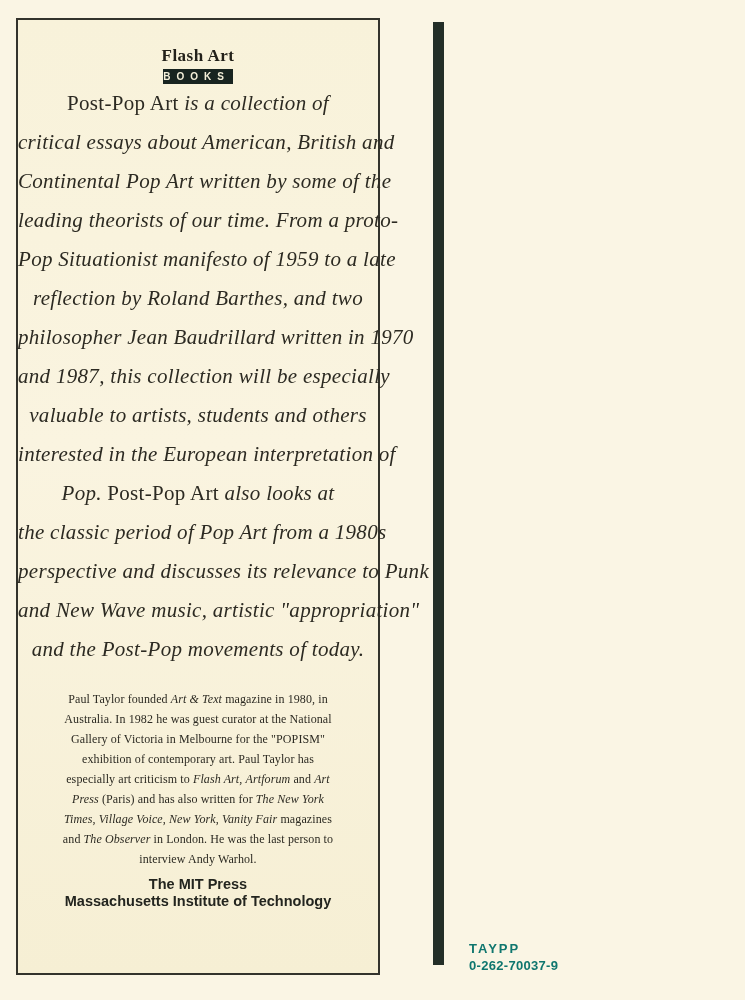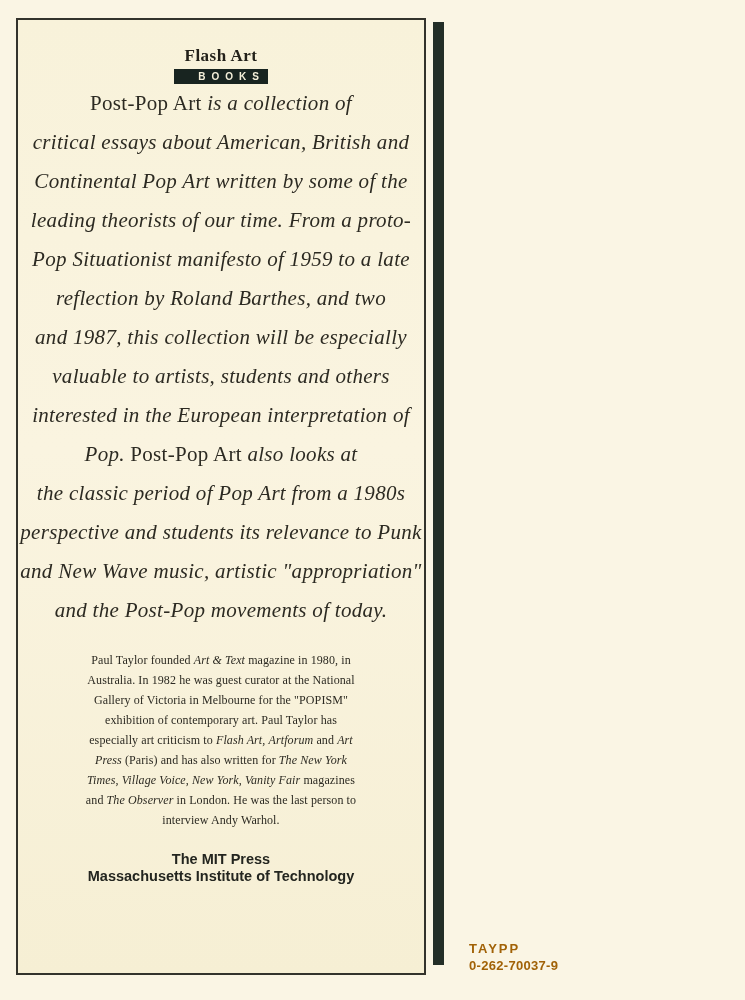--- a/index.html
+++ b/index.html
@@ -16,21 +16,21 @@
   body{
     background:var(--page-bg);
     font-family:"Liberation Serif", serif;
     color:var(--ink);
     overflow:hidden;
     position:relative;
   }
   .cover{position:absolute;inset:0;}
   .frame{
     position:absolute;
-    left:16px;top:18px;width:410px;height:957px;
+    left:16px;top:18px;width:364px;height:957px;
     border:2px solid var(--frame-border);
     background:linear-gradient(180deg,#f8f2da 0%,#faf4e0 45%,#f6efd4 100%);
     text-align:center;
   }
   .logo-block{padding-top:26px;}
   .logo-name{
     font-family:"Liberation Serif", serif;
     font-weight:bold;
     font-size:17px;
     letter-spacing:0.5px;
@@ -38,59 +38,59 @@
   }
   .logo-badge{
     display:inline-block;
     margin-top:2px;
     background:var(--badge-bg);
     color:var(--badge-text);
     font-family:"Liberation Sans", sans-serif;
     font-weight:bold;
     font-size:10px;
     letter-spacing:6px;
-    padding:2px 3px 2px 24px;
+    padding:2px 3px 2px 0;
   }
   .blurb{}
   .blurb-line{
     height:39px;
     line-height:39px;
     font-size:21px;
     font-style:italic;
     white-space:nowrap;
     letter-spacing:0.3px;
   }
   .bio{margin-top:20px;}
   .bio-line{
     height:20px;
     line-height:20px;
     font-size:12px;
     white-space:nowrap;
     letter-spacing:0.1px;
   }
-  .publisher{margin-top:21px;font-family:"Liberation Sans", sans-serif;}
+  .publisher{margin-top:7px;font-family:"Liberation Sans", sans-serif;}
   .pub-line{
     font-weight:bold;
     font-size:14.5px;
     line-height:16.5px;
     color:#23251f;
   }
   .roman{font-style:normal;}
   .italic{font-style:italic;}
   .spine-bar{
     position:absolute;
     left:433px;top:22px;width:11px;height:943px;
     background:var(--bar);
   }
   .codes{
     position:absolute;
     left:469px;top:940px;
     font-family:"Liberation Sans", sans-serif;
     font-weight:bold;
-    color:#a16207;
+    color:#0f766e;
   }
   .order-code{font-size:13px;line-height:17px;letter-spacing:2px;}
   .isbn{font-size:13px;line-height:17px;letter-spacing:0.3px;}
 </style>
 </head>
 <body>
 
 <div class="cover">
 
   <div class="frame">
@@ -100,26 +100,27 @@
       <div class="logo-badge">BOOKS</div>
     </div>
 
     <div class="blurb">
         <div class="blurb-line"><span class="roman">Post-Pop Art </span><span class="italic">is a collection of</span></div>
         <div class="blurb-line"><span class="italic">critical essays about American, British and</span></div>
         <div class="blurb-line"><span class="italic">Continental Pop Art written by some of the</span></div>
         <div class="blurb-line"><span class="italic">leading theorists of our time. From a proto-</span></div>
         <div class="blurb-line"><span class="italic">Pop Situationist manifesto of 1959 to a late</span></div>
         <div class="blurb-line"><span class="italic">reflection by Roland Barthes, and two</span></div>
+        <div class="blurb-line"><span class="italic">philosopher Jean Baudrillard written in 1970</span></div>
         <div class="blurb-line"><span class="italic">and 1987, this collection will be especially</span></div>
         <div class="blurb-line"><span class="italic">valuable to artists, students and others</span></div>
         <div class="blurb-line"><span class="italic">interested in the European interpretation of</span></div>
         <div class="blurb-line"><span class="italic">Pop. </span><span class="roman">Post-Pop Art </span><span class="italic">also looks at</span></div>
         <div class="blurb-line"><span class="italic">the classic period of Pop Art from a 1980s</span></div>
-        <div class="blurb-line"><span class="italic">perspective and students its relevance to Punk</span></div>
+        <div class="blurb-line"><span class="italic">perspective and discusses its relevance to Punk</span></div>
         <div class="blurb-line"><span class="italic">and New Wave music, artistic "appropriation"</span></div>
         <div class="blurb-line"><span class="italic">and the Post-Pop movements of today.</span></div>
       </div>
 
     <div class="bio">
         <div class="bio-line"><span class="roman">Paul Taylor founded </span><span class="italic">Art &amp; Text</span><span class="roman"> magazine in 1980, in</span></div>
         <div class="bio-line"><span class="roman">Australia. In 1982 he was guest curator at the National</span></div>
         <div class="bio-line"><span class="roman">Gallery of Victoria in Melbourne for the "POPISM"</span></div>
         <div class="bio-line"><span class="roman">exhibition of contemporary art. Paul Taylor has</span></div>
         <div class="bio-line"><span class="roman">especially art criticism to </span><span class="italic">Flash Art</span><span class="roman">, </span><span class="italic">Artforum</span><span class="roman"> and </span><span class="italic">Art</span></div>

